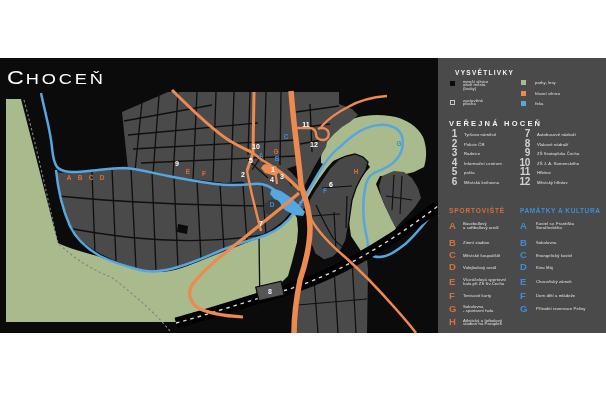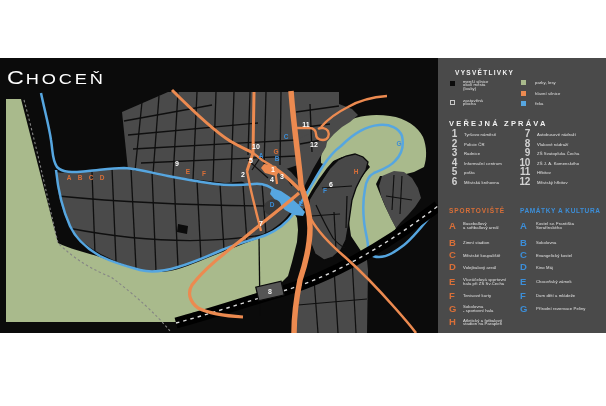--- a/index.html
+++ b/index.html
@@ -238,21 +238,21 @@
 
     <div class="sq" style="left:83px;top:22px;background:#a9ba8c;"></div>
     <div class="tx" style="left:97px;top:23px;">parky, lesy</div>
 
     <div class="sq" style="left:83px;top:32.5px;background:#ec8a50;"></div>
     <div class="tx" style="left:97px;top:33.5px;">hlavní silnice</div>
 
     <div class="sq" style="left:83px;top:43px;background:#56a6e0;"></div>
     <div class="tx" style="left:97px;top:44px;">řeka</div>
 
-    <div class="h1" style="left:11px;top:61px;font-size:7.5px;letter-spacing:2.2px;">VEŘEJNÁ ZPRÁVA</div>
+    <div class="h1" style="left:11px;top:61px;font-size:7.5px;letter-spacing:2.2px;">VEŘEJNÁ HOCEŇ</div>
 
     <div class="num" style="left:3px;top:71px;">1</div>
       <div class="tx" style="left:26px;top:75px;">Tyršovo náměstí</div>
     <div class="num" style="left:3px;top:80.5px;">2</div>
       <div class="tx" style="left:26px;top:84.5px;">Policie ČR</div>
     <div class="num" style="left:3px;top:90px;">3</div>
       <div class="tx" style="left:26px;top:94px;">Radnice</div>
     <div class="num" style="left:3px;top:99.5px;">4</div>
       <div class="tx" style="left:26px;top:103.5px;">Informační centrum</div>
     <div class="num" style="left:3px;top:109px;">5</div>

